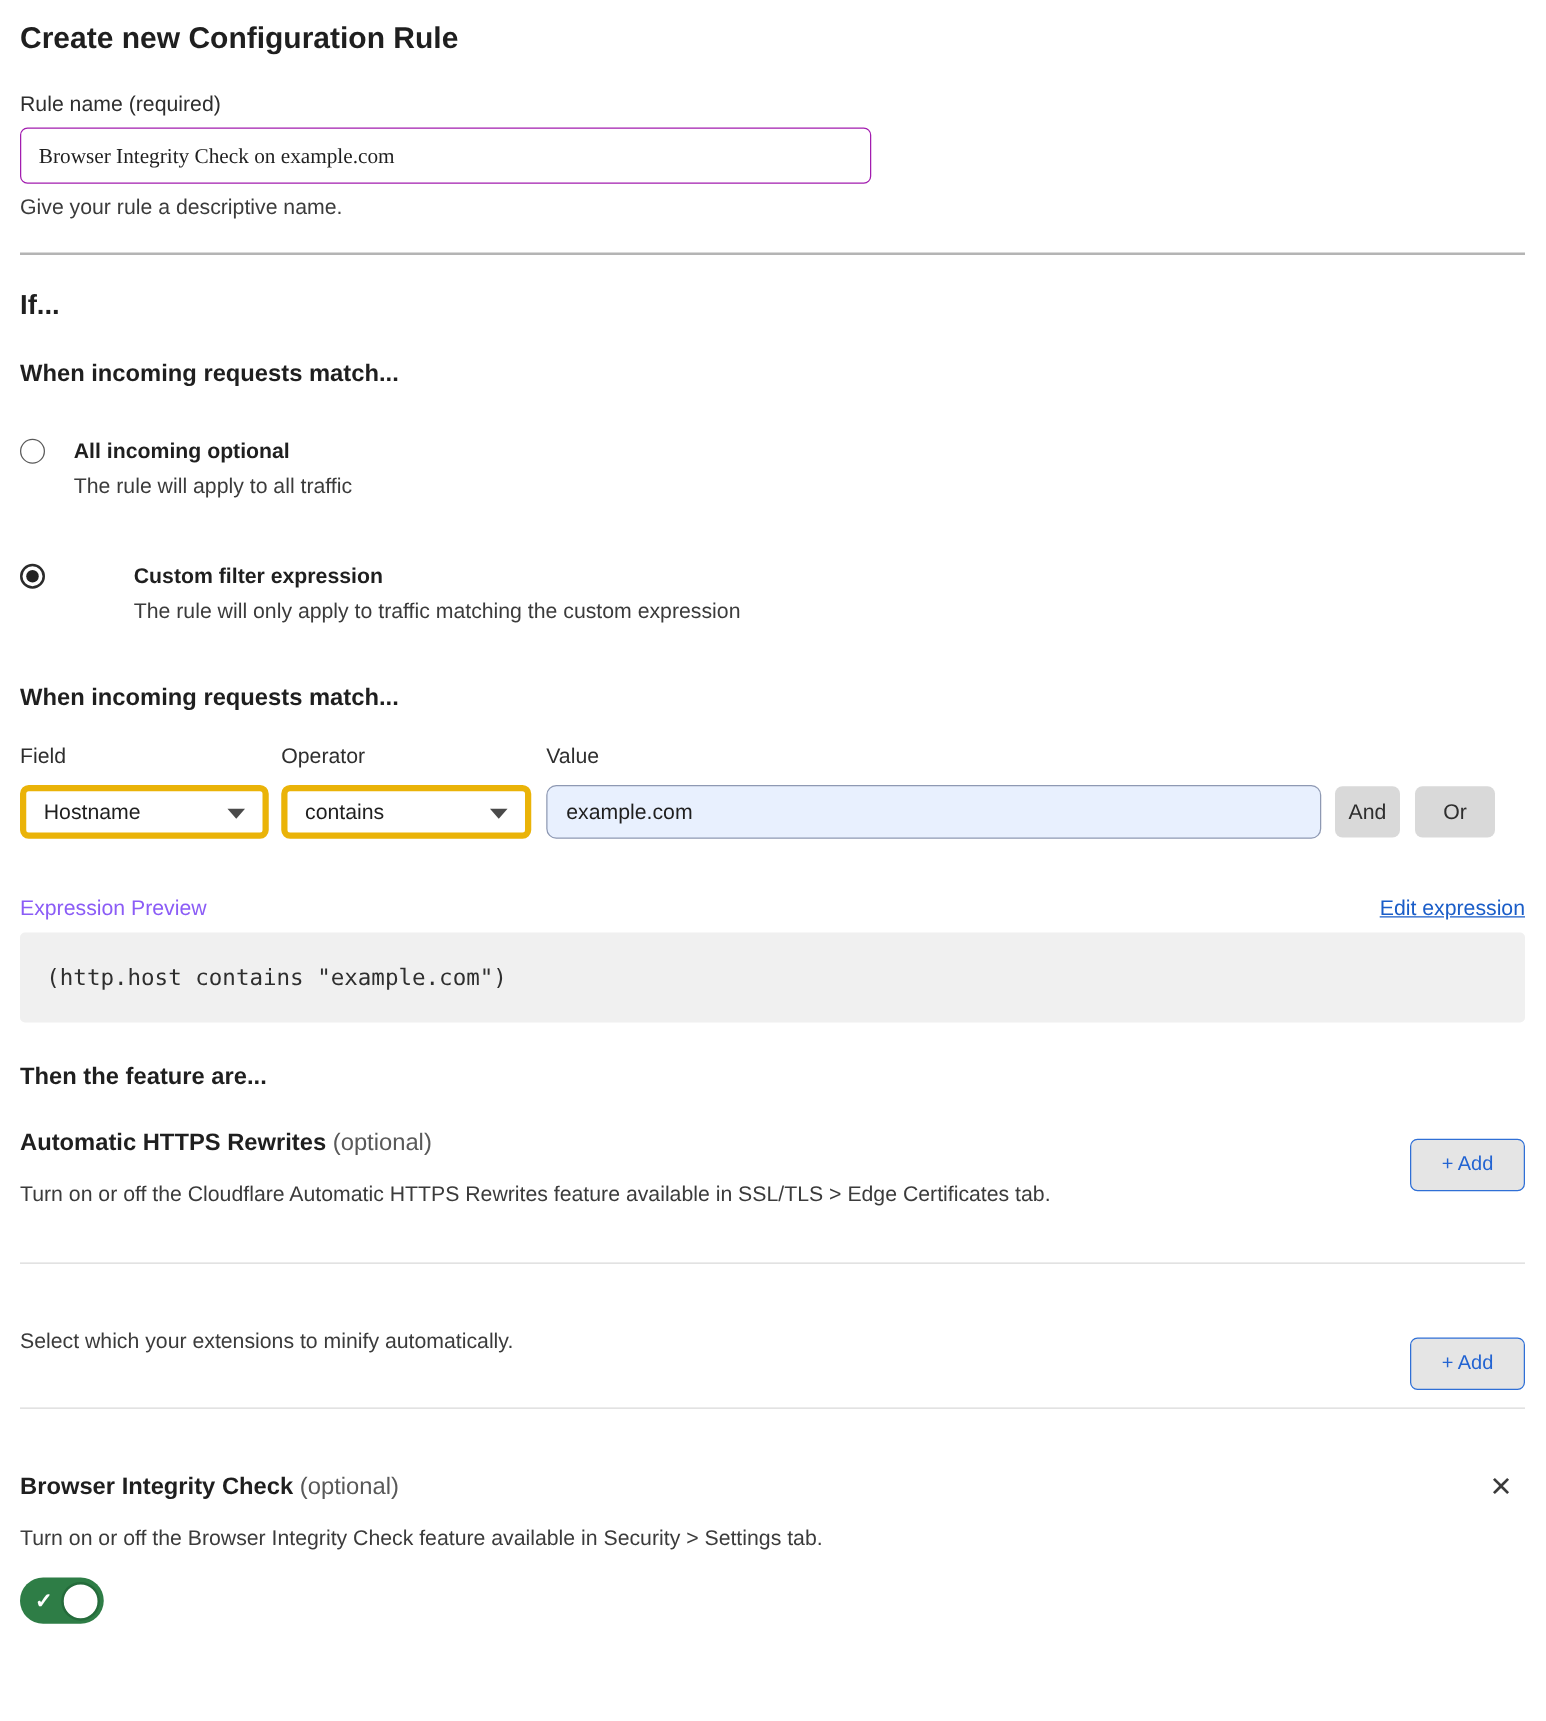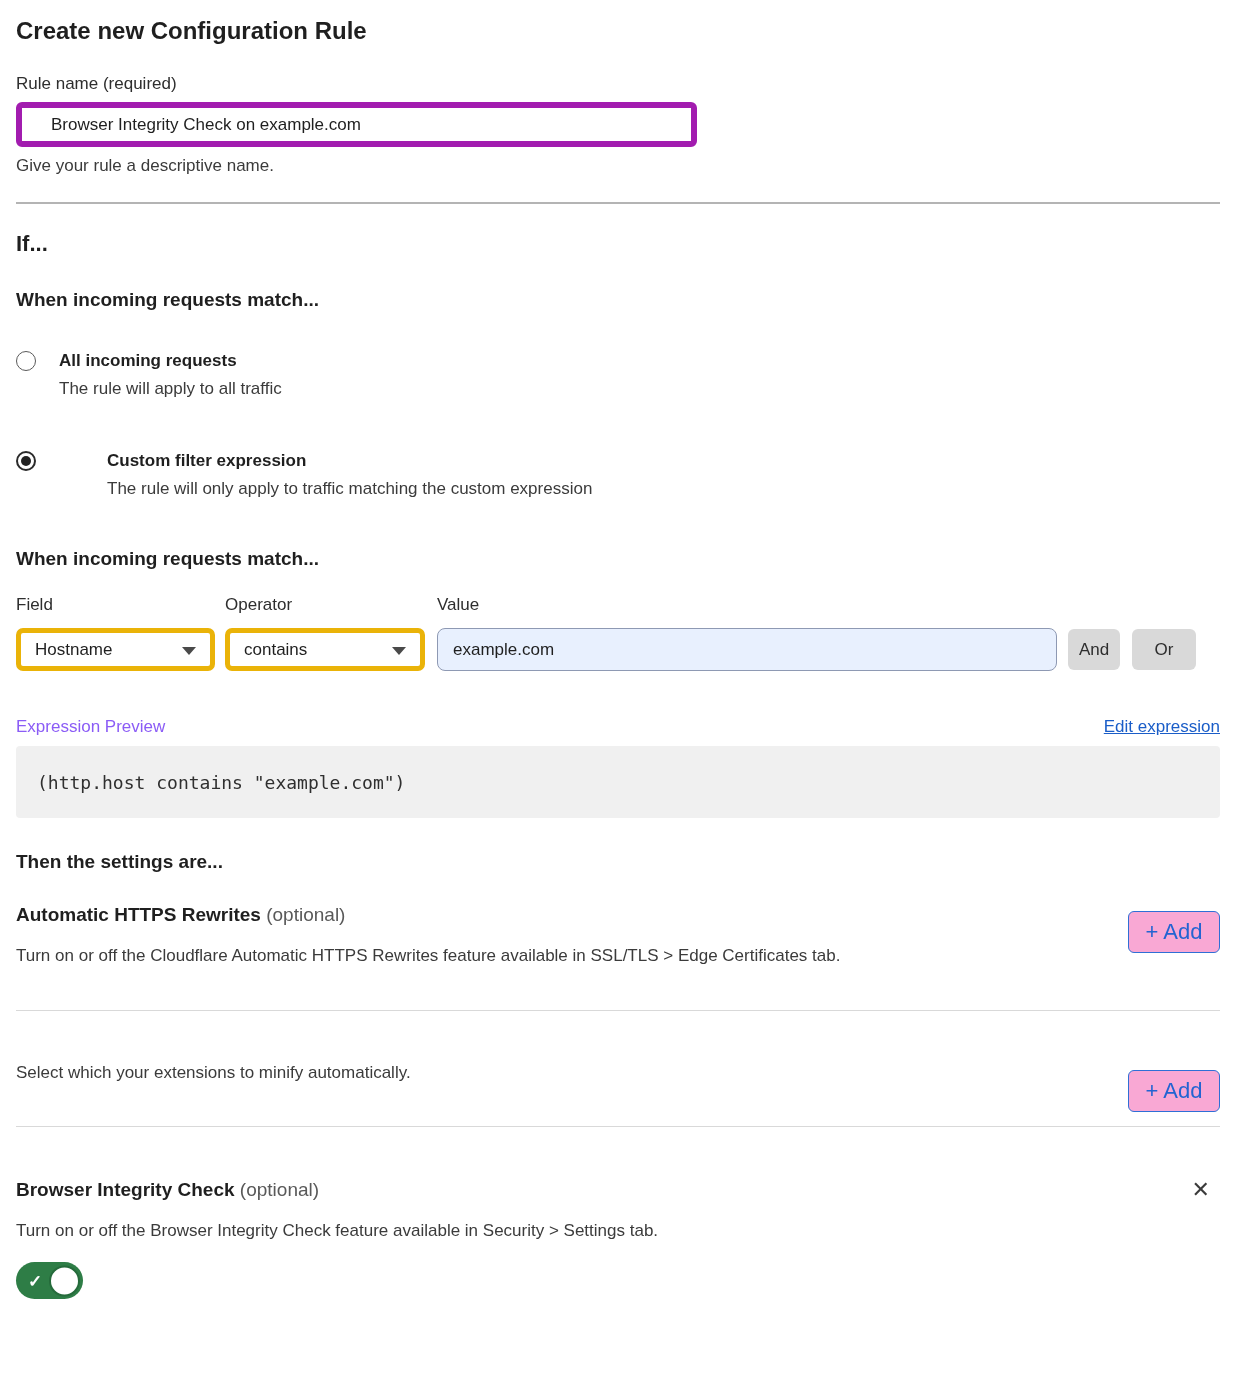--- a/index.html
+++ b/index.html
@@ -9,23 +9,23 @@
     font-family: "Liberation Sans", sans-serif;
     color: #2e2e2e;
   }
   .container { padding: 16px 17px 16px 16px; width: 1237px; }
 
   h1.page-title { font-size: 24px; font-weight: 700; color: #1f1f1f; line-height: 30px; }
 
   .field-label { font-size: 17px; color: #2e2e2e; margin-top: 27px; line-height: 22px; }
   .rule-name-input {
     margin-top: 7px; width: 681px; height: 45px;
-    border: 6px solid #a21caf; border-radius: 6px;
-    font-family: Liberation Sans, sans-serif;
-    font-size: 17px; color: #1f1f1f; padding: 0 29px; outline: none;
+    border: 1px solid #a21caf; border-radius: 6px;
+    font-family: Liberation Serif, serif;
+    font-size: 17px; color: #1f1f1f; padding: 0 14px; outline: none;
     display: block; background: #ffffff;
   }
   .helper-text { font-size: 17px; color: #3b3b3b; margin-top: 8px; line-height: 22px; }
 
   .divider-strong { height: 2px; background: #b4b4b4; border: 0; margin-top: 25px; }
   .divider-light { height: 1px; background: #d9d9d9; border: 0; }
 
   h2.if-heading { font-size: 22px; font-weight: 700; color: #1f1f1f; margin-top: 26px; line-height: 28px; }
   h3.sub-heading { font-size: 19px; font-weight: 700; color: #1f1f1f; line-height: 24px; }
   .mt30 { margin-top: 30px; }
@@ -91,22 +91,22 @@
 
   h3.then-heading { margin-top: 32px; }
 
   .setting-block { position: relative; margin-top: 29px; }
   .setting-heading { font-size: 19px; line-height: 24px; color: #1f1f1f; }
   .setting-title { font-weight: 700; }
   .setting-optional { font-weight: 400; color: #595959; }
   .setting-desc { font-size: 17px; color: #3b3b3b; line-height: 22px; margin-top: 18px; }
   .add-btn {
     position: absolute; top: 8px; right: 0; width: 92px; height: 42px;
-    background: #f9a8d4; border: 1px solid #2f6fd6; border-radius: 6px;
-    color: #2364d2; font-family: "Liberation Sans", sans-serif; font-size: 22px;
+    background: #e5e5e5; border: 1px solid #2f6fd6; border-radius: 6px;
+    color: #2364d2; font-family: "Liberation Sans", sans-serif; font-size: 16px;
     cursor: pointer;
     text-align: center;
   }
   .divider-a { margin-top: 43px; }
   .divider-b { margin-top: 42px; }
   .setting-block.second { margin-top: 51px; }
   .setting-block.active { margin-top: 51px; }
 
   .close-icon {
     position: absolute; top: 0; right: 10px; font-size: 22px; color: #3b3b3b;
@@ -141,21 +141,21 @@
   <div class="helper-text">Give your rule a descriptive name.</div>
 
   <hr class="divider-strong">
 
   <h2 class="if-heading">If...</h2>
   <h3 class="sub-heading mt30">When incoming requests match...</h3>
 
   <div class="radio-row">
     <span class="radio-circle"></span>
     <span class="radio-texts">
-      <span class="radio-label" style="display:block">All incoming requests</span>
+      <span class="radio-label" style="display:block">All incoming optional</span>
       <span class="radio-desc" style="display:block">The rule will apply to all traffic</span>
     </span>
   </div>
 
   <div class="radio-row checked">
     <span class="radio-circle"></span>
     <span class="radio-texts">
       <span class="radio-label" style="display:block">Custom filter expression</span>
       <span class="radio-desc" style="display:block">The rule will only apply to traffic matching the custom expression</span>
     </span>
@@ -185,21 +185,21 @@
 
 
   <div class="preview-header">
     <span class="preview-label">Expression Preview</span>
     <a class="edit-link">Edit expression</a>
   </div>
   <div class="code-box">
     <span class="code-text">(http.host contains "example.com")</span>
   </div>
 
-  <h3 class="sub-heading then-heading">Then the settings are...</h3>
+  <h3 class="sub-heading then-heading">Then the feature are...</h3>
 
   <div class="setting-block">
     <div class="setting-heading">
       <span class="setting-title">Automatic HTTPS Rewrites</span>
       <span class="setting-optional">(optional)</span>
     </div>
     <div class="setting-desc">Turn on or off the Cloudflare Automatic HTTPS Rewrites feature available in SSL/TLS &gt; Edge Certificates tab.</div>
     <button class="add-btn">+ Add</button>
   </div>
   <hr class="divider-light divider-a">

